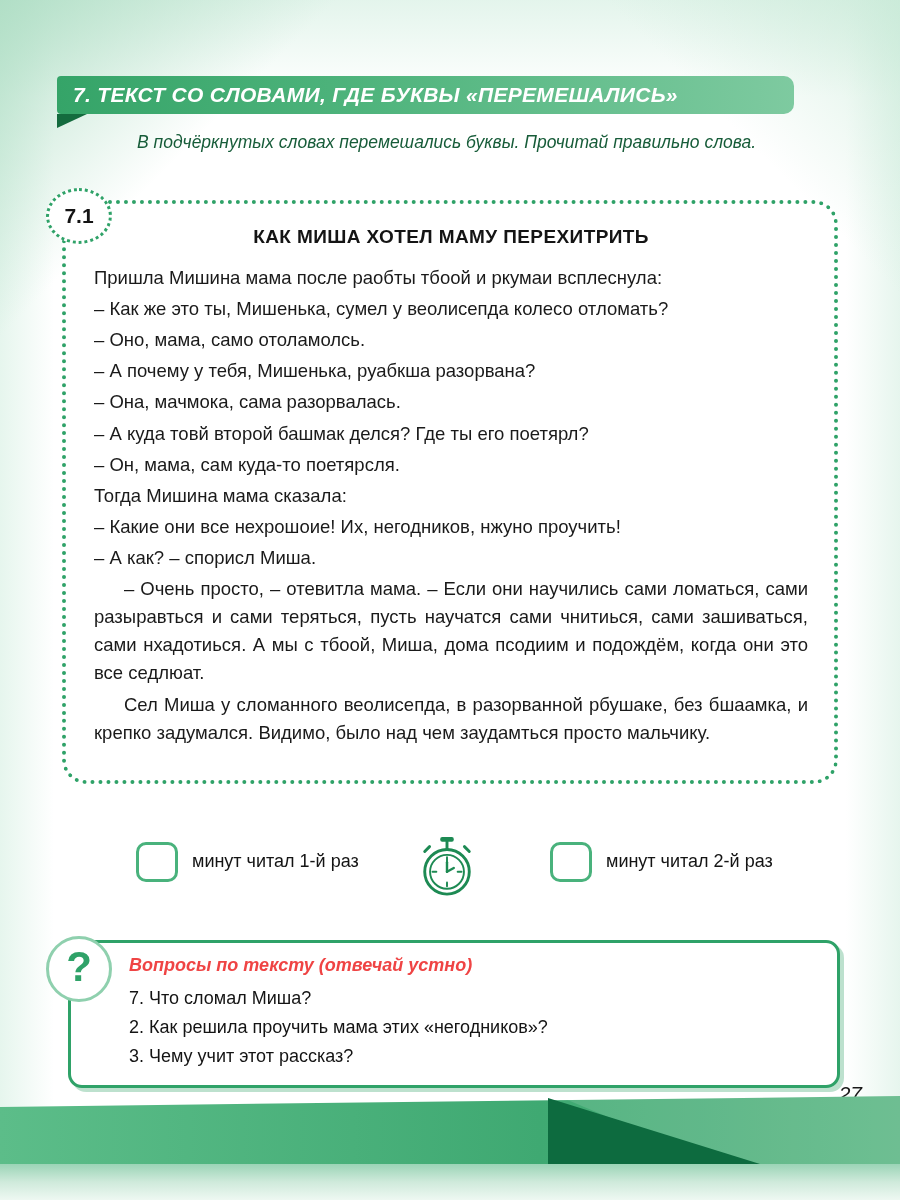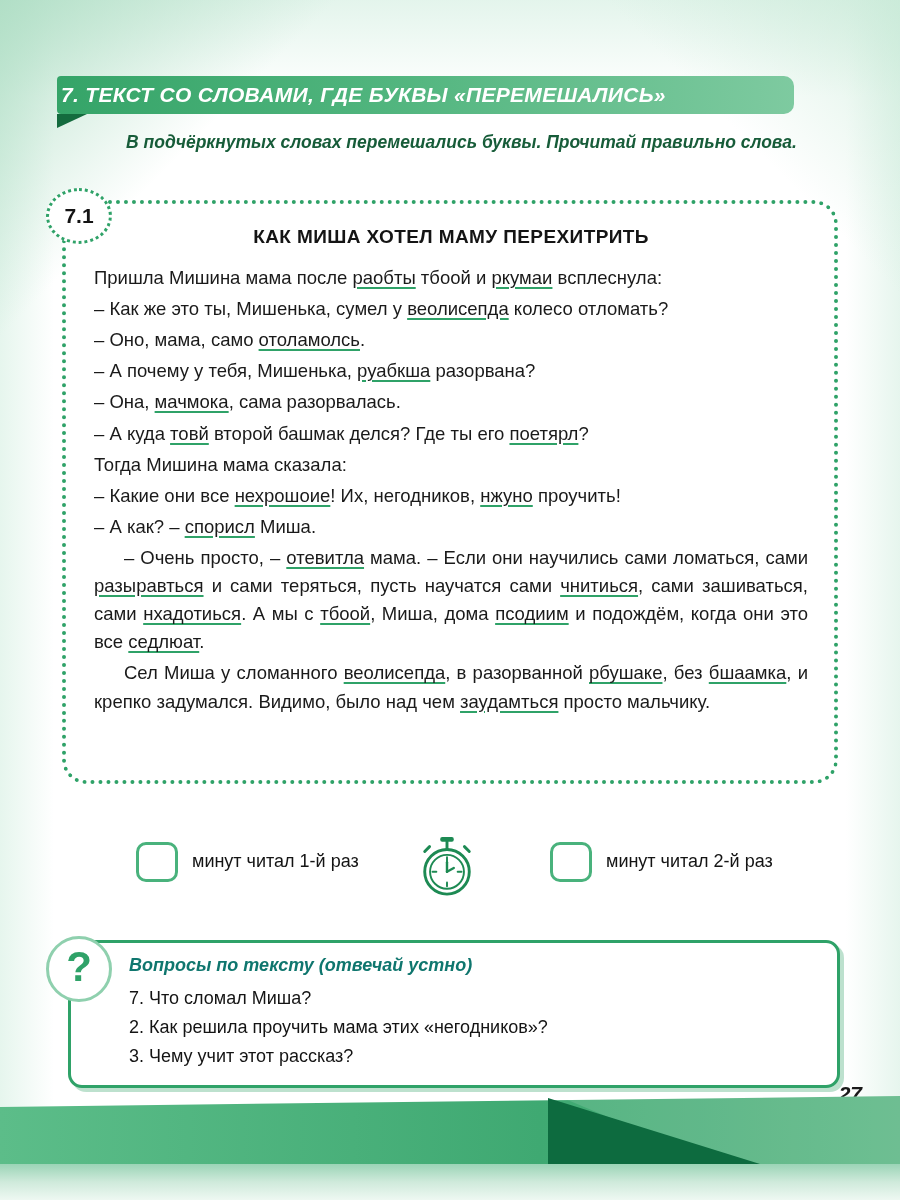--- a/index.html
+++ b/index.html
@@ -13,48 +13,48 @@
       linear-gradient(135deg, rgba(173,221,195,0.9) 0%, rgba(255,255,255,0) 16%),
       linear-gradient(225deg, rgba(196,232,212,0.65) 0%, rgba(255,255,255,0) 14%),
       linear-gradient(90deg, rgba(205,236,220,0.5) 0%, rgba(255,255,255,0) 6%),
       linear-gradient(270deg, rgba(205,236,220,0.5) 0%, rgba(255,255,255,0) 6%),
       linear-gradient(180deg, rgba(205,236,220,0.55) 0%, rgba(255,255,255,0) 8%);
   }
 
   
   .banner {
     position:absolute; left:57px; top:76px; width:737px; height:38px;
-    display:flex; align-items:center; padding:0 4px;
+    display:flex; align-items:center; padding:0 16px;
     color:#fff; font-size:21px; font-weight:bold; font-style:italic; letter-spacing:0.3px;
     background:linear-gradient(90deg,#35a468 0%, #51b57e 45%, #7ecaa0 100%);
     border-radius:4px 10px 10px 4px;
   }
   .banner-fold {
     position:absolute; left:57px; top:114px; width:30px; height:14px;
     background:#146b3e; clip-path:polygon(0 0, 100% 0, 0 100%);
   }
   .subtitle {
-    position:absolute; left:126px; top:132px; width:690px;
-    font-size:17.5px; font-style:italic; font-weight:bold; color:#175c39;
+    position:absolute; left:137px; top:132px; width:690px;
+    font-size:17.5px; font-style:italic; font-weight:normal; color:#175c39;
   }
 
   
   .story-box {
     position:absolute; left:62px; top:200px; width:776px; height:584px;
     background:#fff; border:4px dotted #2fa268; border-radius:24px;
     padding:14px 26px 10px 28px; z-index:1;
   }
   .story-title {
     text-align:center; font-size:19px; font-weight:bold; color:#141414;
     margin:8px 0 16px; letter-spacing:0.4px;
   }
   .story-text p { font-size:18.5px; line-height:1.52; color:#1a1a1a; margin:0 0 3px; }
   .story-text p.block { text-align:justify; text-indent:30px; }
   .scrambled {
-    text-decoration:underline; text-decoration-color:#2fa268;
+    text-decoration-color:#2fa268;
     text-decoration-thickness:2px; text-underline-offset:3px;
   }
   .badge {
     position:absolute; left:46px; top:188px; width:66px; height:56px;
     background:#fff; border:3px dotted #2fa268; border-radius:50%;
     display:flex; align-items:center; justify-content:center;
     font-size:21px; font-weight:bold; color:#141414; z-index:2;text-align:right;
   }
 
   
@@ -70,31 +70,31 @@
   .lbl2 { left:594px; }
   .stopwatch { position:absolute; left:404px; top:0; width:62px; height:64px; }
 
   
   .questions-box {
     position:absolute; left:68px; top:940px; width:772px; min-height:128px;
     background:#fff; border:3px solid #2fa268; border-radius:14px;
     padding:12px 24px 14px 58px;
     box-shadow:4px 4px 0 rgba(134,201,166,0.55); z-index:1;
   }
-  .q-heading { font-size:18px; font-weight:bold; font-style:italic; color:#0f766e; margin-bottom:8px; }
+  .q-heading { font-size:18px; font-weight:bold; font-style:italic; color:#ef4444; margin-bottom:8px; }
   .q-item { font-size:18px; color:#141414; line-height:1.62; }
   .q-icon {
     position:absolute; left:46px; top:936px; width:66px; height:66px;
     border-radius:50%; background:#fff; border:3px solid #8fd0ae;
     display:flex; align-items:center; justify-content:center;
     font-size:42px; font-weight:bold; color:#2fa268; z-index:2; padding-bottom:4px;
   }
 
   
-  .page-number { position:absolute; right:38px; top:1082px; font-size:21px; font-weight:bold; font-style:italic; color:#1a1a1a; }
+  .page-number { position:absolute; right:38px; top:1082px; font-size:21px; font-weight:normal; font-style:italic; color:#1a1a1a; }
   .footer-fade {
     position:absolute; left:0; bottom:0; width:100%; height:40px;
     background:linear-gradient(180deg,#8fcfae 0%, #cfeadb 55%, #eef8f2 100%);
   }
   .footer-band {
     position:absolute; left:0; bottom:36px; width:100%; height:68px;
     background:linear-gradient(90deg,#5cbd89 0%, #3fa972 60%, #5ab683 100%);
     clip-path:polygon(0 16%, 100% 0, 100% 100%, 0 100%);
   }
   .footer-band-shine {
@@ -120,20 +120,21 @@
 
   <section class="story-box">
     <h2 class="story-title">КАК МИША ХОТЕЛ МАМУ ПЕРЕХИТРИТЬ</h2>
     <div class="story-text">
         <p class="line"><span>Пришла Мишина мама после </span><span class="scrambled">раобты</span><span> тбоой и </span><span class="scrambled">ркумаи</span><span> всплеснула:</span></p>
         <p class="line"><span>– Как же это ты, Мишенька, сумел у </span><span class="scrambled">веолисепда</span><span> колесо отломать?</span></p>
         <p class="line"><span>– Оно, мама, само </span><span class="scrambled">отоламолсь</span><span>.</span></p>
         <p class="line"><span>– А почему у тебя, Мишенька, </span><span class="scrambled">руабкша</span><span> разорвана?</span></p>
         <p class="line"><span>– Она, </span><span class="scrambled">мачмока</span><span>, сама разорвалась.</span></p>
         <p class="line"><span>– А куда </span><span class="scrambled">товй</span><span> второй башмак делся? Где ты его </span><span class="scrambled">поетярл</span><span>?</span></p>
+        <p class="line"><span>– Он, мама, сам куда-то </span><span class="scrambled">поетярсля</span><span>.</span></p>
         <p class="line"><span>Тогда Мишина мама сказала:</span></p>
         <p class="line"><span>– Какие они все </span><span class="scrambled">нехрошоие</span><span>! Их, негодников, </span><span class="scrambled">нжуно</span><span> проучить!</span></p>
         <p class="line"><span>– А как? – </span><span class="scrambled">спорисл</span><span> Миша.</span></p>
         <p class="block"><span>– Очень просто, – </span><span class="scrambled">отевитла</span><span> мама. – Если они научились сами ломаться, сами </span><span class="scrambled">разыравться</span><span> и сами теряться, пусть научатся сами </span><span class="scrambled">чнитиься</span><span>, сами зашиваться, сами </span><span class="scrambled">нхадотиься</span><span>. А мы с </span><span class="scrambled">тбоой</span><span>, Миша, дома </span><span class="scrambled">псодиим</span><span> и подождём, когда они это все </span><span class="scrambled">седлюат</span><span>.</span></p>
         <p class="block"><span>Сел Миша у сломанного </span><span class="scrambled">веолисепда</span><span>, в разорванной </span><span class="scrambled">рбушаке</span><span>, без </span><span class="scrambled">бшаамка</span><span>, и крепко задумался. Видимо, было над чем </span><span class="scrambled">заудамться</span><span> просто мальчику.</span></p>
       </div>
   </section>
   <div class="badge">
     <span>7.1</span>
   </div>

